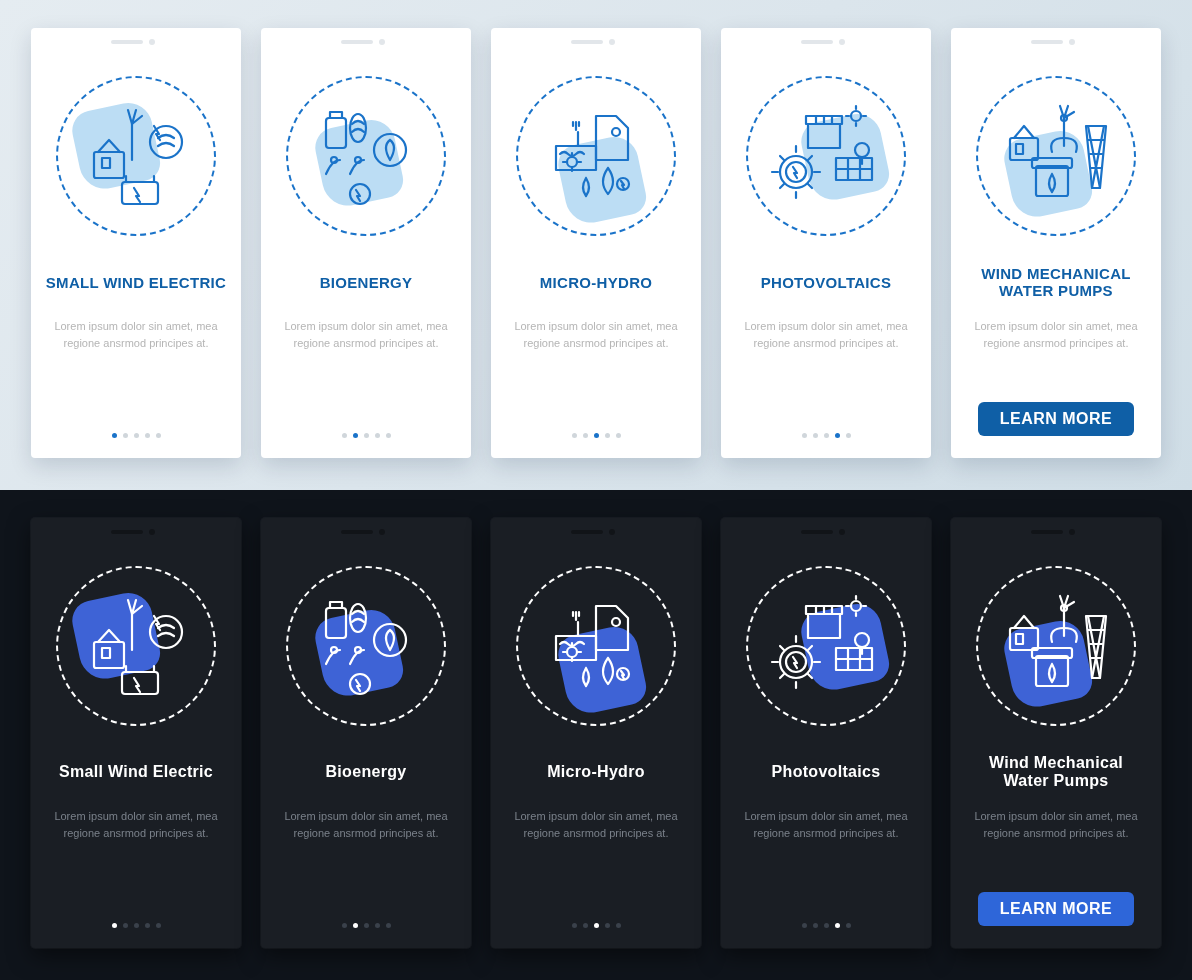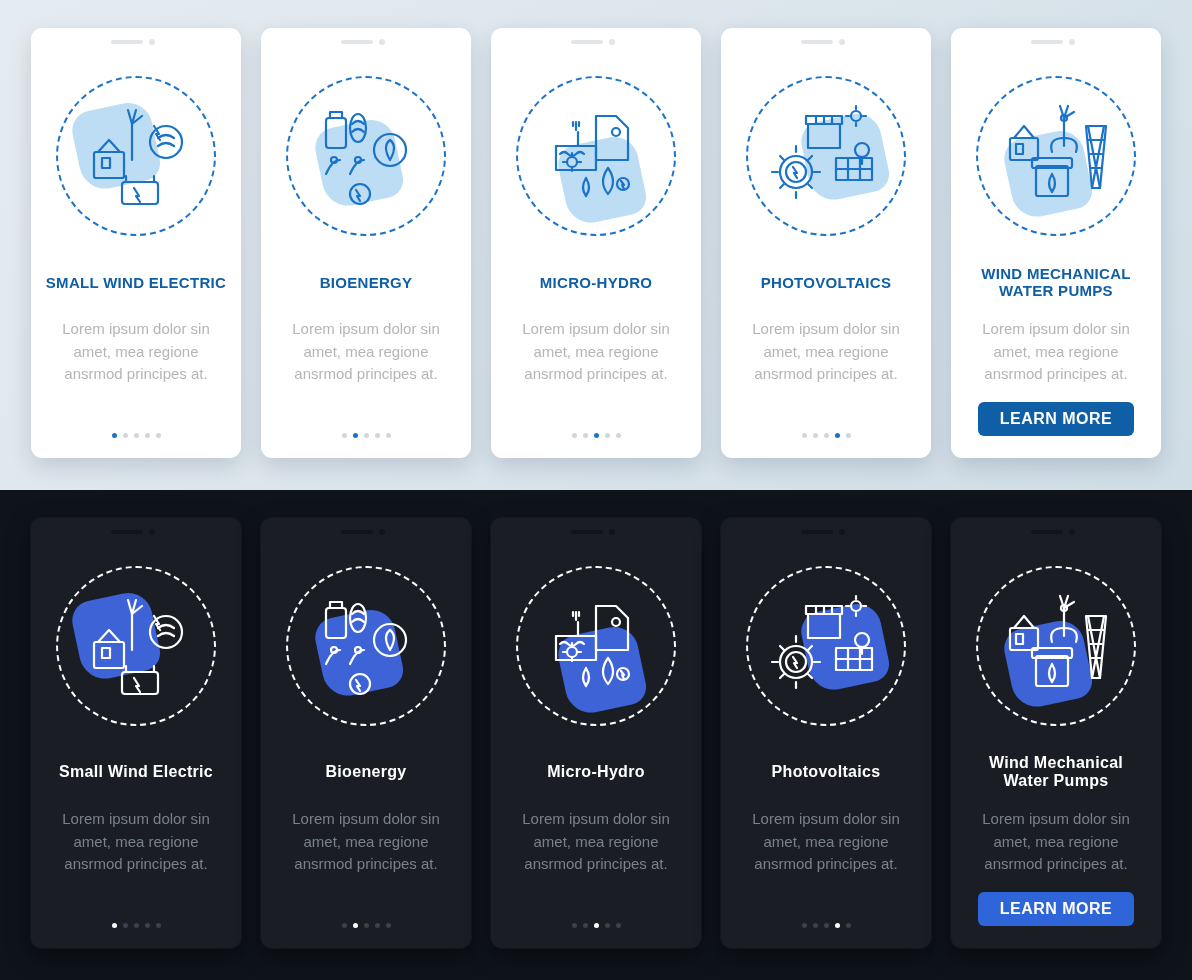--- a/index.html
+++ b/index.html
@@ -17,21 +17,21 @@
   }
   .light-section {
     background: linear-gradient(135deg, #e5ecf1 0%, #dbe5ec 50%, #cfdde6 100%);
   }
   .dark-section {
     background: #0f141b;
   }
   .phone {
     width: 210px;
     height: 430px;
-    border-radius: 11px;
+    border-radius: 4px;
     padding: 14px 14px 16px;
     display: flex;
     flex-direction: column;
     align-items: center;
     position: relative;
   }
   .light-section .phone {
     background: #ffffff;
     box-shadow: 0 8px 22px rgba(0,30,60,0.15);
   }
@@ -95,21 +95,21 @@
     text-align: center;
     letter-spacing: 0.3px;
     min-height: 40px;
     display:flex; align-items:center;
   }
   .light-section .title { color:#0f5fa6; text-transform: uppercase; }
   .dark-section  .title { color:#ffffff; text-transform: none; font-size:16px; }
 
   .desc {
     margin-top: 16px;
-    font-size: 15px;
+    font-size: 11px;
     line-height: 1.5;
     text-align: center;
     color:#b5b5b5;
     max-width: 180px;
   }
   .dark-section .desc { color:#7a818a; }
 
   .dots {
     margin-top: auto;
     display: flex;

